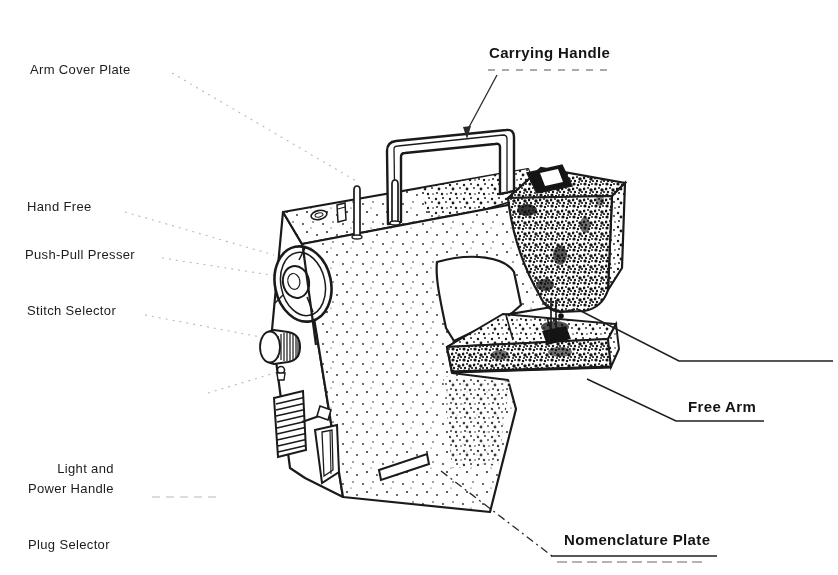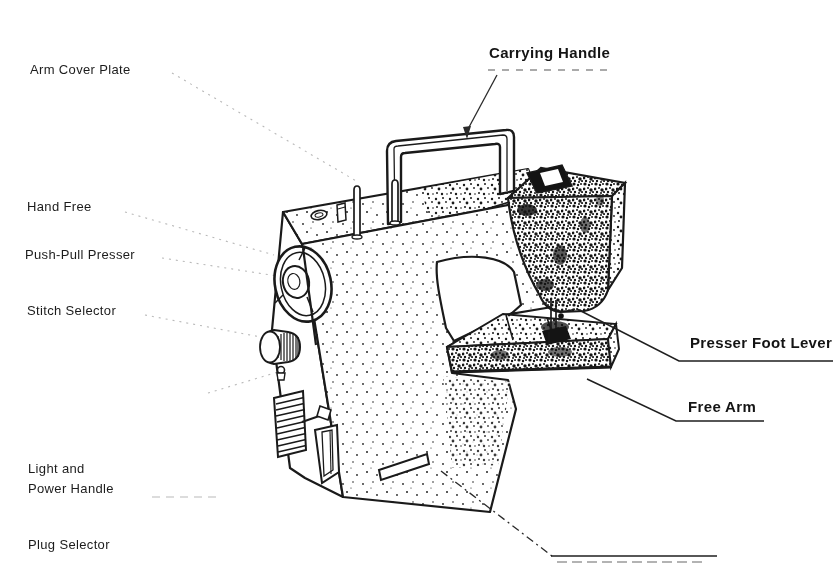--- a/index.html
+++ b/index.html
@@ -13,21 +13,21 @@
   .stage svg{position:absolute;left:0;top:0;}
   .lbl{
     position:absolute;
     color:#1c1c1c;
     font-size:13px;
     letter-spacing:.35px;
     white-space:nowrap;
     -webkit-font-smoothing:antialiased;
   }
   .lbl.b{font-weight:bold;font-size:15px;color:#141414;}
-  .lbl.two{line-height:20px;}
+  .lbl.two{line-height:20px;text-align:right;}
 </style>
 </head>
 <body>
 
 <div class="stage">
 
   <svg width="838" height="575" viewBox="0 0 838 575" xmlns="http://www.w3.org/2000/svg">
     <defs>
       <pattern id="pDense" width="11" height="11" patternUnits="userSpaceOnUse">
         <rect width="11" height="11" fill="#ffffff"></rect>
@@ -188,16 +188,16 @@
   <div class="lbl" style="left:30px;top:62px">Arm Cover Plate</div>
   <div class="lbl b" style="left:489px;top:44px">Carrying Handle</div>
   <div class="lbl" style="left:27px;top:199px">Hand Free</div>
   <div class="lbl" style="left:25px;top:247px">Push-Pull Presser</div>
   <div class="lbl" style="left:27px;top:303px">Stitch Selector</div>
   <div class="lbl two" style="left:28px;top:459px">
     <span style="display:block">Light and</span>
     <span style="display:block">Power Handle</span>
   </div>
   <div class="lbl" style="left:28px;top:537px">Plug Selector</div>
-  <div class="lbl b" style="left:690px;top:334px">Presser Foot Lever</div>
   <div class="lbl b" style="left:688px;top:398px">Free Arm</div>
+  <div class="lbl b" style="left:564px;top:531px">Nomenclature Plate</div>
 
 </div>
 
 </body></html>

